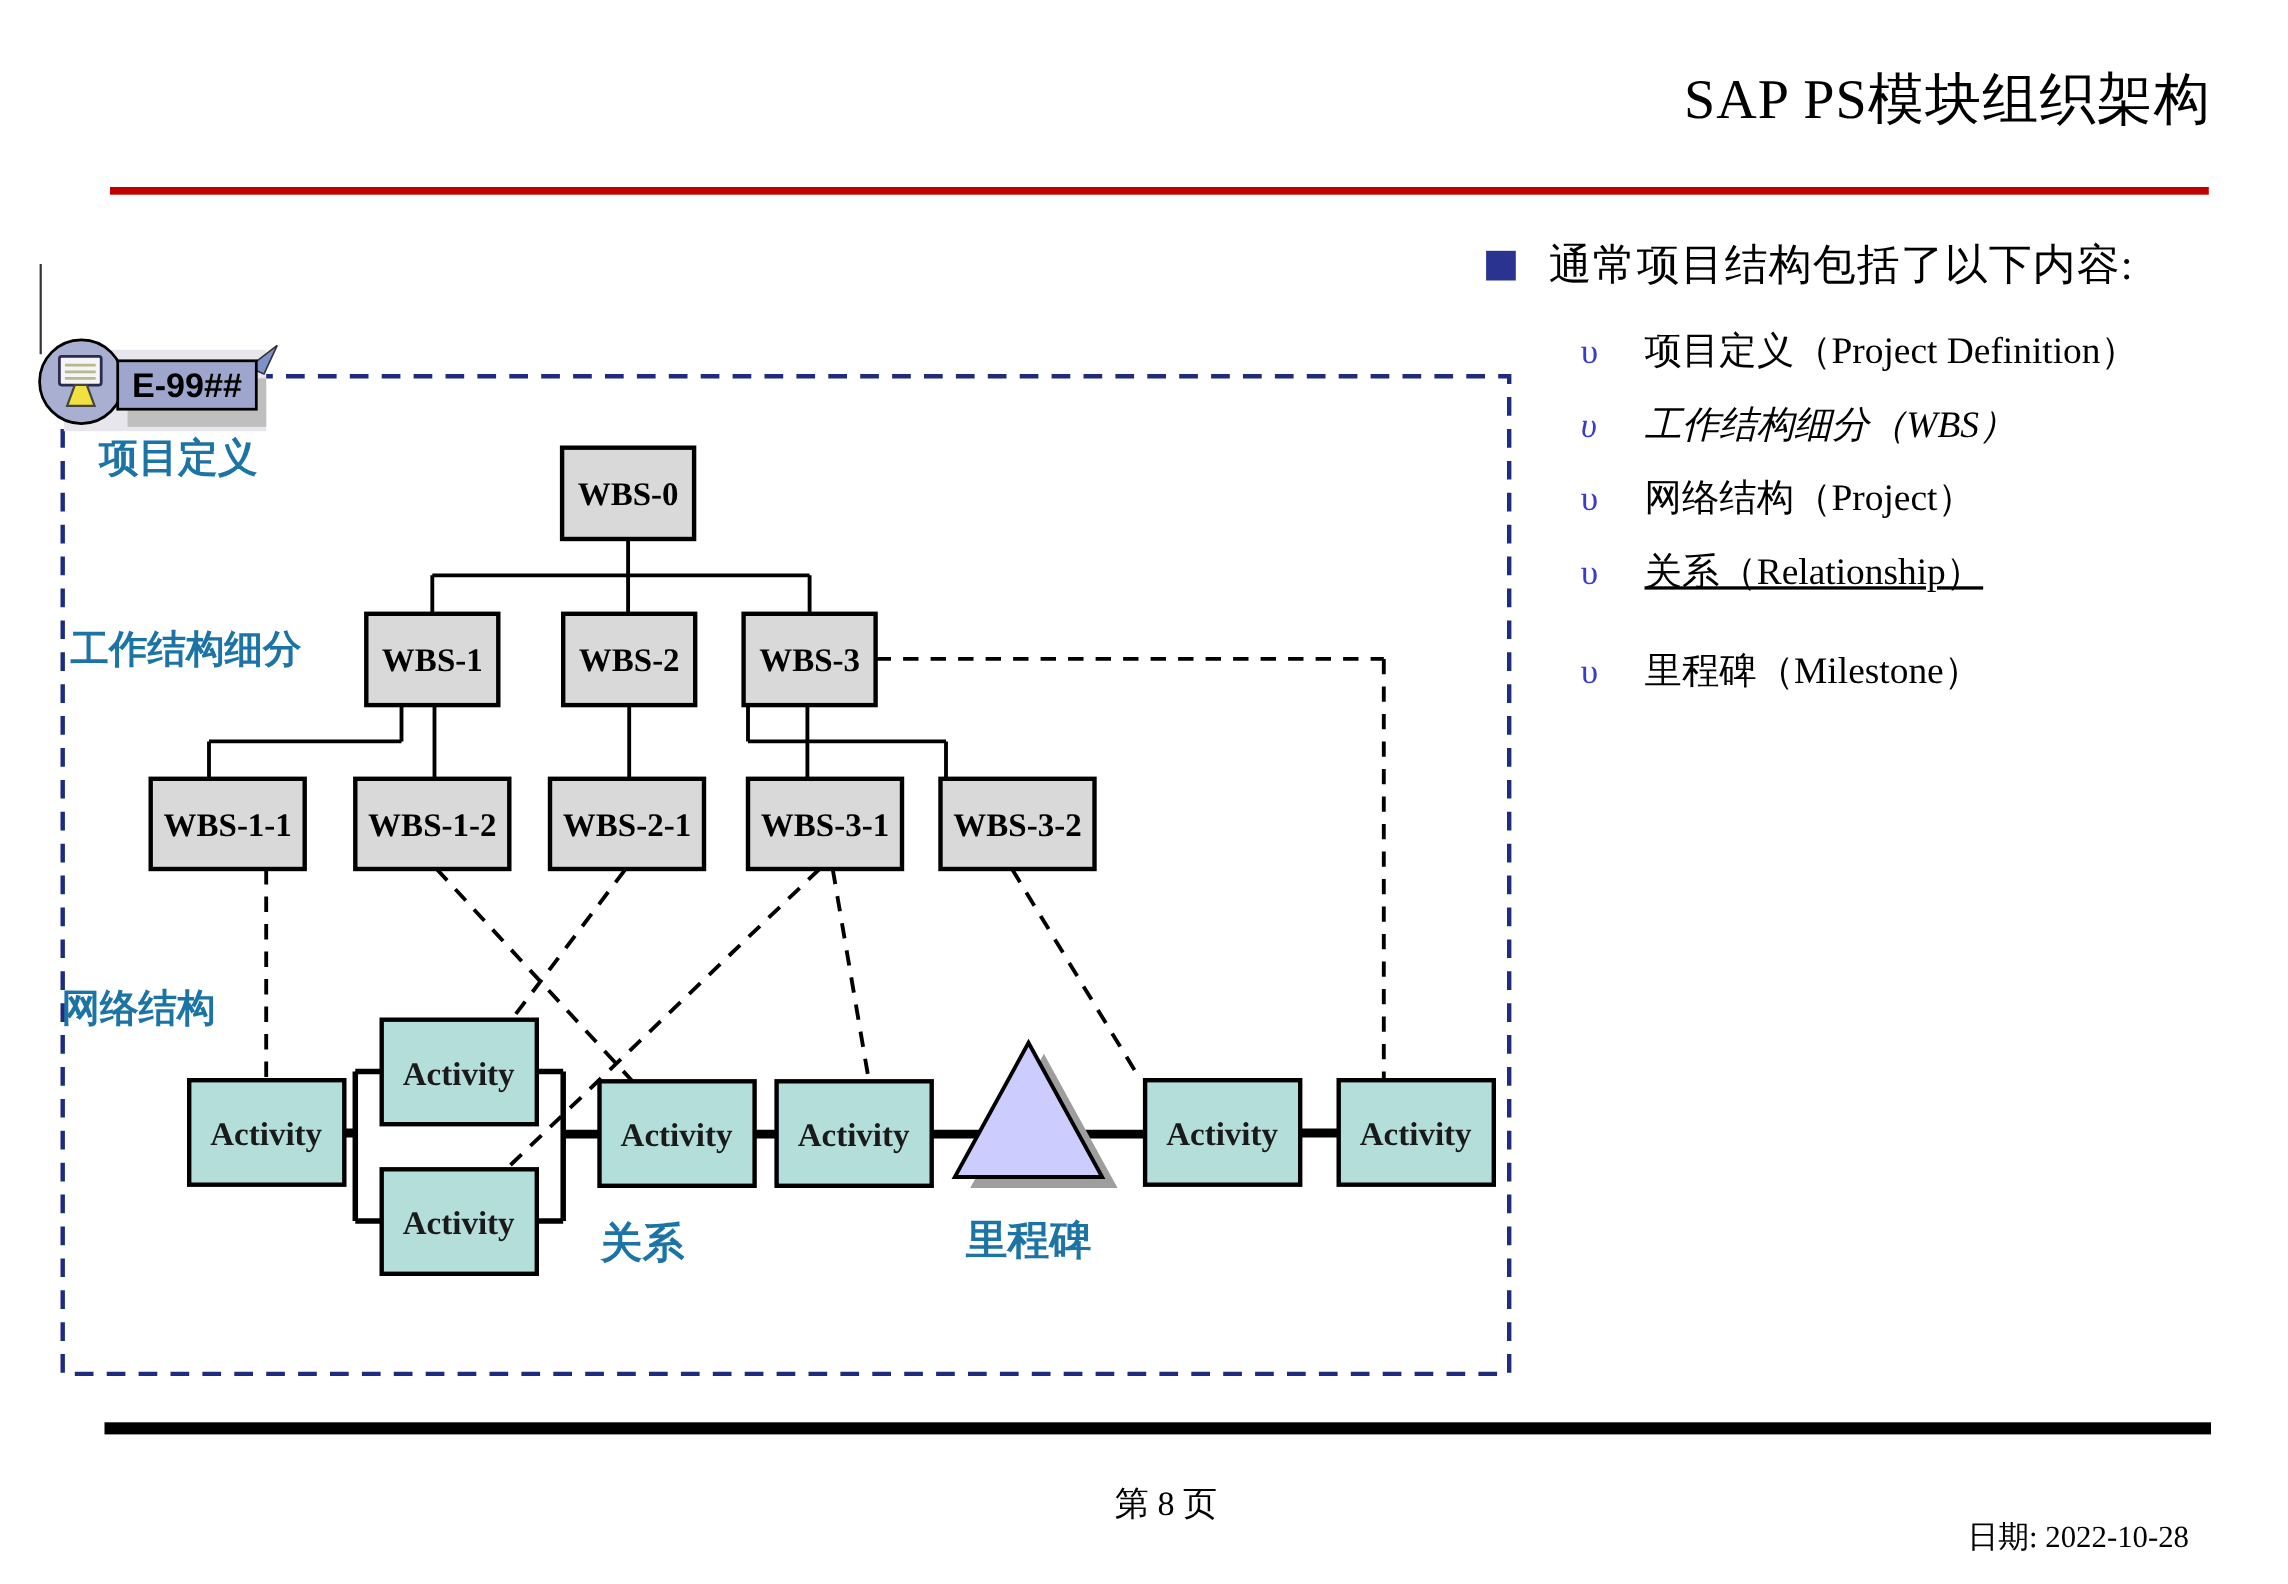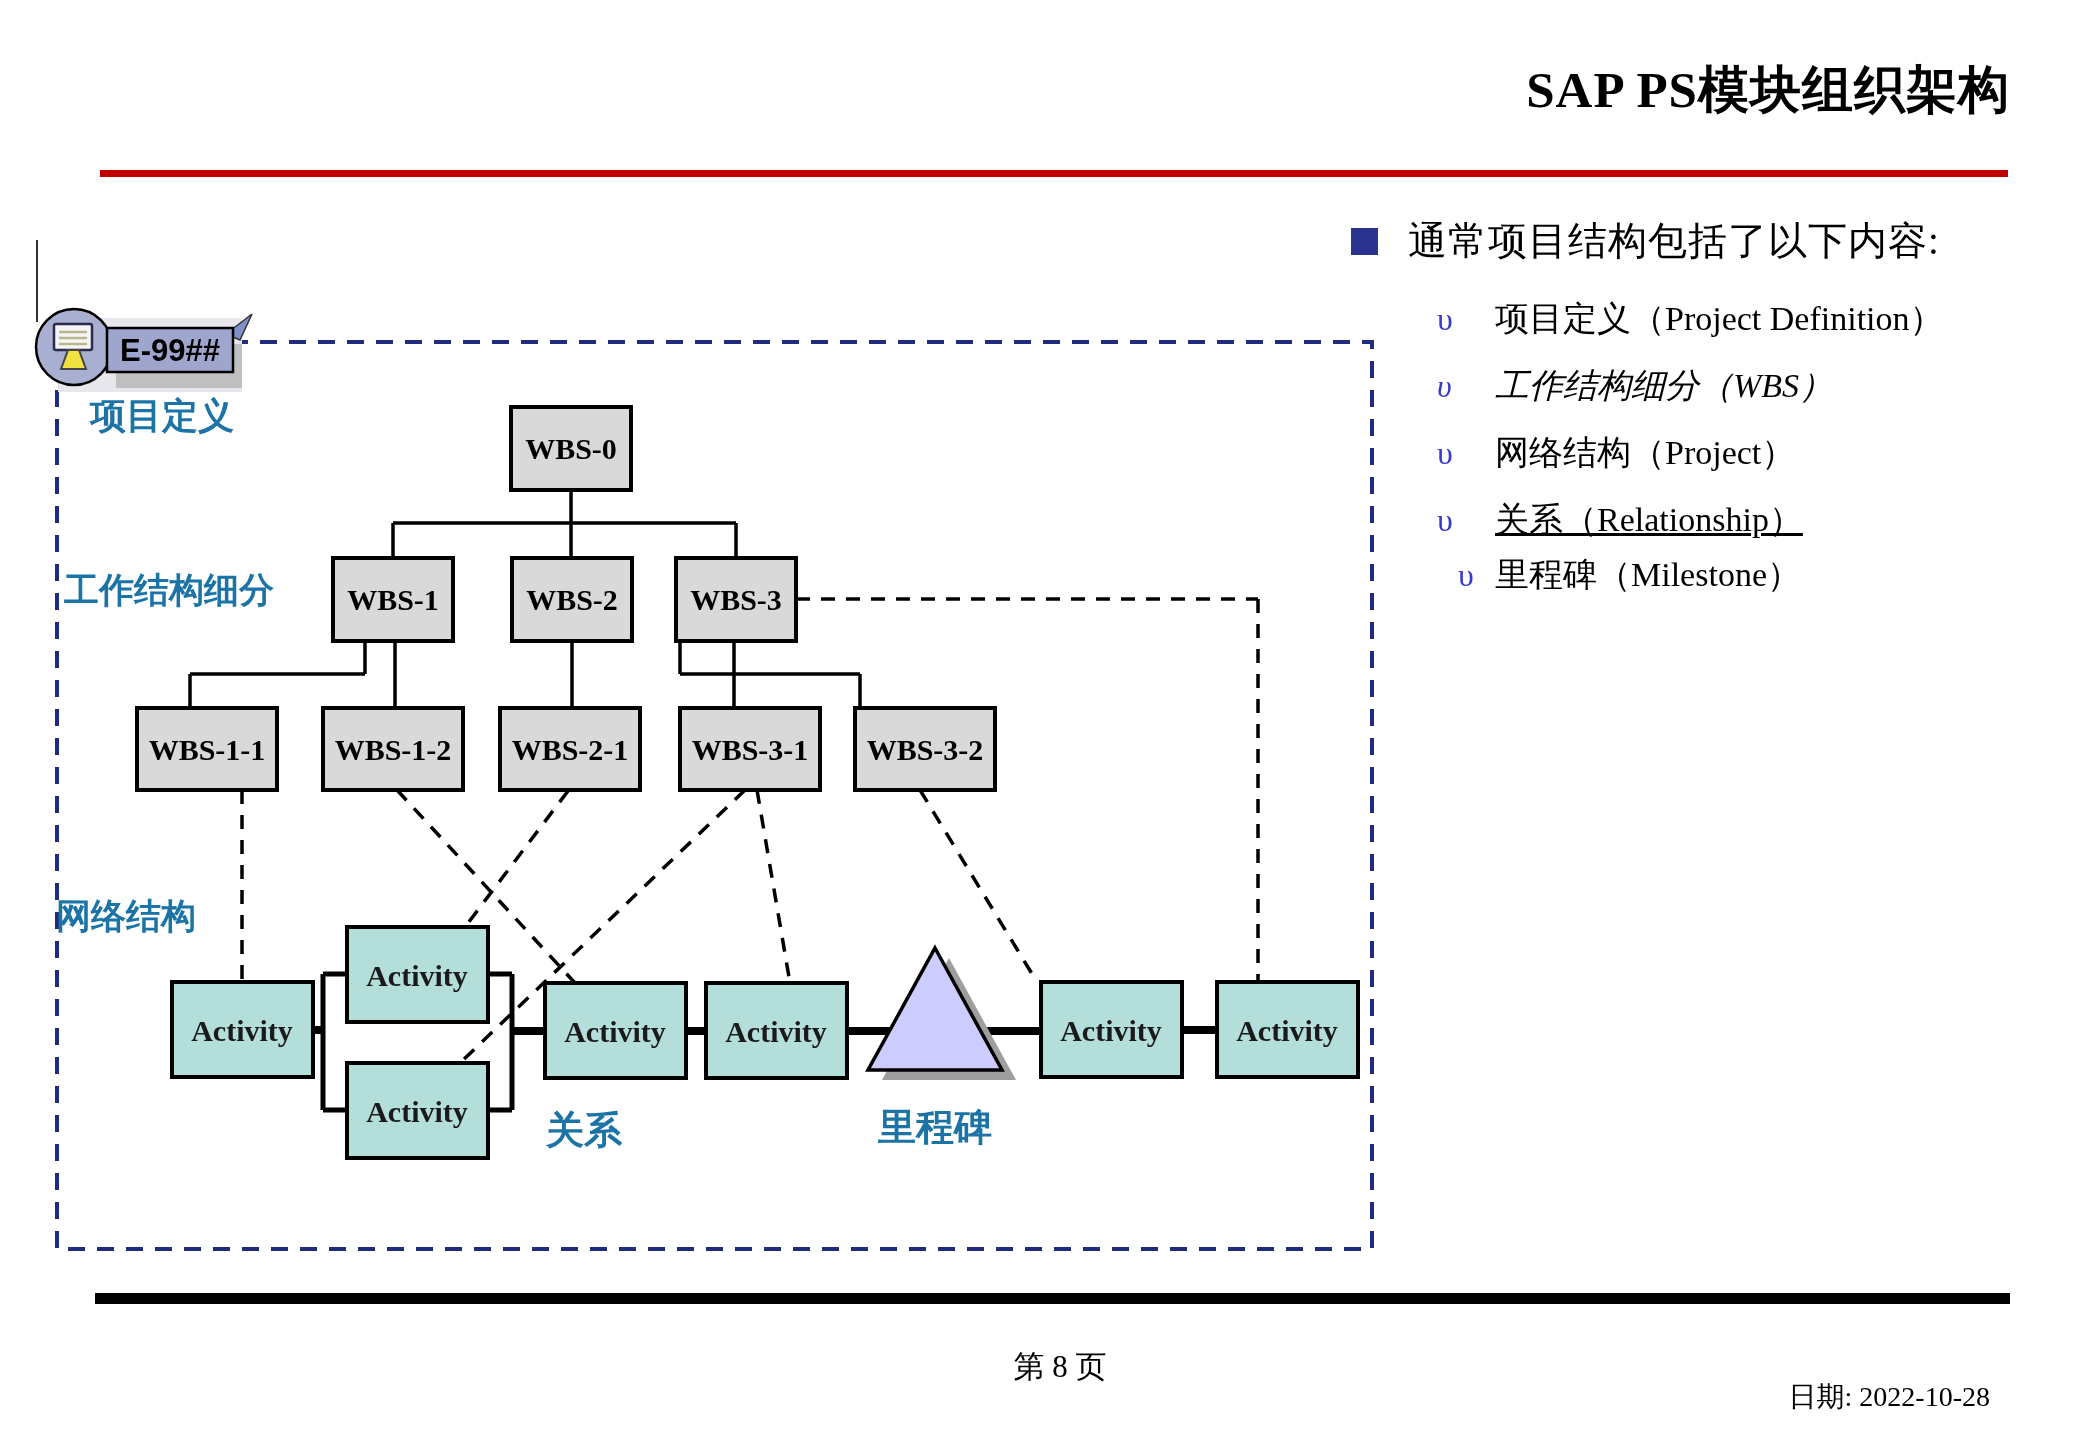--- a/index.html
+++ b/index.html
@@ -1,20 +1,20 @@
 <!DOCTYPE html>
 <html><head>
 <meta charset="utf-8">
 <style>
   html,body{margin:0;padding:0;}
   body{
     width:2080px;height:1440px;position:relative;background:#ffffff;
     font-family:"Liberation Serif","DejaVu Serif",serif;color:#000;overflow:hidden;
   }
-  .title{position:absolute;top:56px;right:70px;font-size:51px;font-weight:bold;letter-spacing:1px;}
+  .title{position:absolute;top:56px;right:70px;font-size:51px;font-weight:normal;letter-spacing:1px;}
   .red-rule{position:absolute;left:100px;top:170px;width:1908px;height:7px;background:#C00000;}
   .heading-square{position:absolute;left:1351px;top:228px;width:27px;height:27px;background:#2B3390;}
   .bullets-heading{position:absolute;left:1408px;top:214px;font-size:39px;font-weight:normal;letter-spacing:1px;}
   .bullet-item{position:absolute;left:1437px;font-size:34px;white-space:nowrap;}
   .bullet-marker{color:#3A3ACC;display:inline-block;width:58px;font-size:32px;}
   .footer-rule{position:absolute;left:95px;top:1293px;width:1915px;height:11px;background:#000;}
   .page-num{position:absolute;left:940px;top:1346px;width:240px;text-align:center;font-size:31px;}
   .date-label{position:absolute;right:90px;top:1378px;font-size:28px;}
   svg.diagram{position:absolute;left:0;top:0;}
   .svg-wbs-text{font-family:"Liberation Serif","DejaVu Serif",serif;font-weight:bold;font-size:30px;fill:#000;}
@@ -36,21 +36,21 @@
 </div>
 <div class="bullet-item" style="top:363px;font-style:italic;">
   <span class="bullet-marker">υ</span><span>工作结构细分（WBS）</span>
 </div>
 <div class="bullet-item" style="top:430px;">
   <span class="bullet-marker">υ</span><span>网络结构（Project）</span>
 </div>
 <div class="bullet-item" style="top:497px;text-decoration:underline;">
   <span class="bullet-marker">υ</span><span>关系（Relationship）</span>
 </div>
-<div class="bullet-item" style="top:552px;text-align:center;">
+<div class="bullet-item" style="top:587px;">
   <span class="bullet-marker">υ</span><span>里程碑（Milestone）</span>
 </div>
 
 <svg class="diagram" width="2080" height="1440" viewBox="0 0 2080 1440">
 
   <rect x="57" y="342" width="1315" height="907" fill="none" stroke="#1F2B7E" stroke-width="4" stroke-dasharray="17 12"></rect>
 
   <path d="M571 490 V523 M393 523 H736 M393 523 V558 M571 523 V558 M736 523 V558
            M365 641 V674 M365 674 H190 M190 674 V708 M395 641 V708
            M572 641 V708

